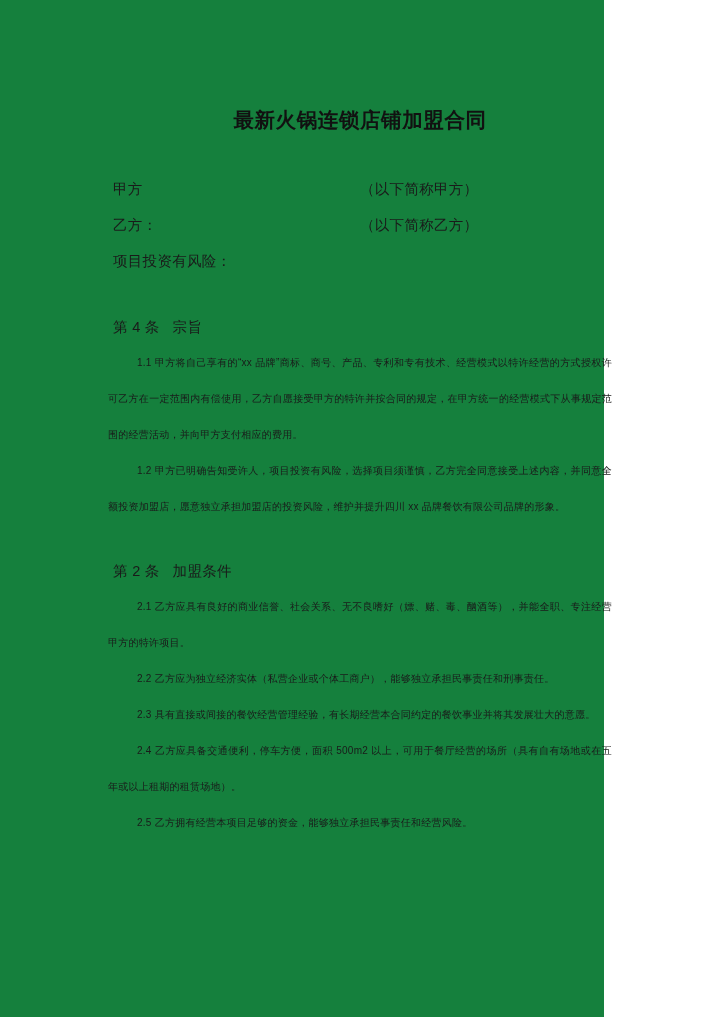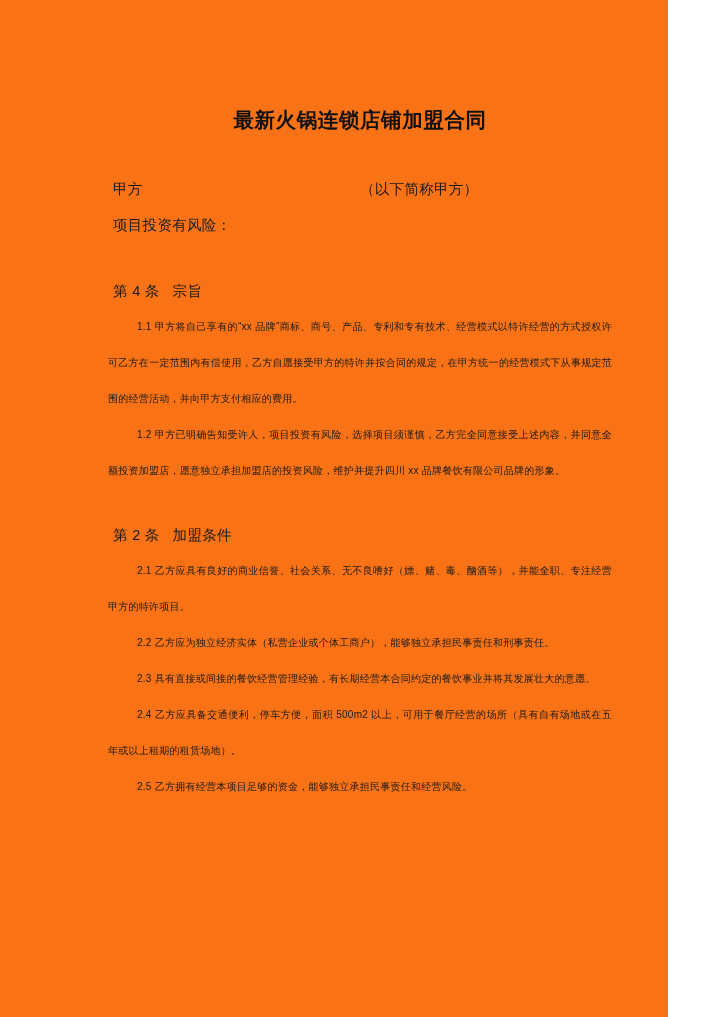--- a/index.html
+++ b/index.html
@@ -10,23 +10,23 @@
   body {
     width: 720px;
     height: 1017px;
     overflow: hidden;
     font-family: "Liberation Serif", "DejaVu Serif", serif;
     color: #1a1a1a;
   }
 
   .page {
     position: relative;
-    width: 668px;
+    width: 604px;
     height: 1017px;
-    background: #f97316;
+    background: #15803d;
     box-sizing: border-box;
   }
 
   .content {
     position: absolute;
     left: 108px;
     top: 0;
     width: 504px;
   }
 
@@ -101,20 +101,24 @@
   <div class="content">
 
     <h1 class="doc-title">最新火锅连锁店铺加盟合同</h1>
 
     <div class="party-block">
       <div class="party-row">
         <span class="party-label">甲方</span>
         <span class="party-alias">（以下简称甲方）</span>
       </div>
       <div class="party-row">
+        <span class="party-label">乙方：</span>
+        <span class="party-alias">（以下简称乙方）</span>
+      </div>
+      <div class="party-row">
         <span class="party-label">项目投资有风险：</span>
         <span class="party-alias"></span>
       </div>
     </div>
 
     <div class="section">
       <div class="section-heading">第 4 条   宗旨</div>
       <p class="clause">1.1 甲方将自己享有的“xx 品牌”商标、商号、产品、专利和专有技术、经营模式以特许经营的方式授权许可乙方在一定范围内有偿使用，乙方自愿接受甲方的特许并按合同的规定，在甲方统一的经营模式下从事规定范围的经营活动，并向甲方支付相应的费用。</p>
       <p class="clause">1.2 甲方已明确告知受许人，项目投资有风险，选择项目须谨慎，乙方完全同意接受上述内容，并同意全额投资加盟店，愿意独立承担加盟店的投资风险，维护并提升四川 xx 品牌餐饮有限公司品牌的形象。</p>
     </div>

